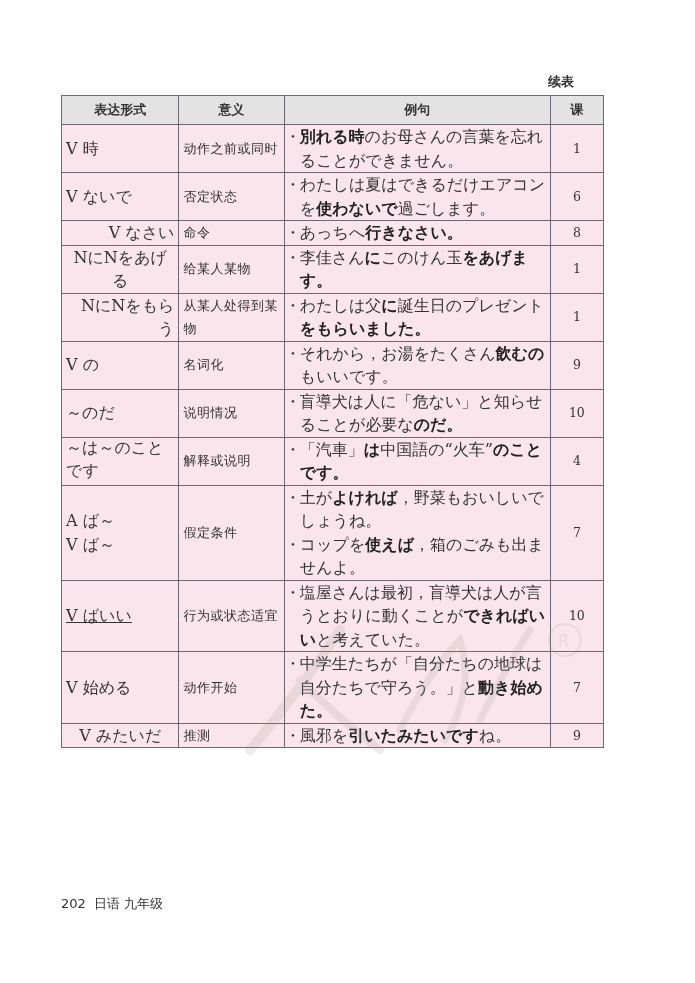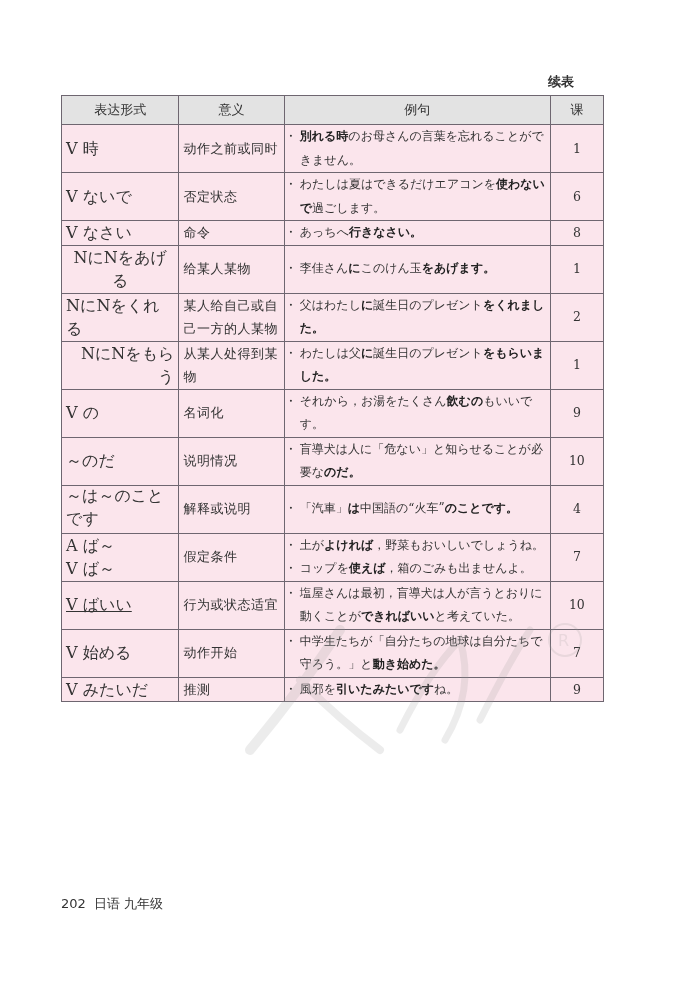--- a/index.html
+++ b/index.html
@@ -17,30 +17,30 @@
     position: absolute; left: 61px; top: 95px;
     border-collapse: collapse; width: 543px;
     font-size: 12.5px;
   }
   table.grammar th, table.grammar td {
     border: 1.5px solid #6e6670;
   }
   table.grammar th {
     background: #e3e3e3; height: 28px;
     font-family: "DejaVu Sans", "Liberation Sans", sans-serif;
-    font-weight: normal; font-size: 13px; color: #333;
+    font-weight: bold; font-size: 13px; color: #333;
     text-align: center; padding: 0;
   }
   table.grammar td {
     background: #fbe5ec; vertical-align: middle;
     line-height: 23.5px; padding: 0 4px;
   }
   td.form { width: 108px; padding-left: 5px; font-size: 16px; }
   td.meaning { width: 96px; font-family: "DejaVu Sans", "Liberation Sans", sans-serif; font-size: 13px; letter-spacing: 0.5px; }
-  td.example { width: 256px; font-size: 12px; padding-left: 6px; padding-right: 4px; margin-top: 38px; }
+  td.example { width: 256px; font-size: 16px; padding-left: 6px; padding-right: 4px; margin-top: 38px; }
   td.lesson { width: 44px; text-align: center; font-size: 12.5px; }
   .ex-line { position: relative; padding-left: 11px; }
   .ex-line::before { content: "・"; position: absolute; left: -4px; }
   .ex-line b { font-family: "DejaVu Sans", "Liberation Sans", sans-serif; font-weight: bold; color: #222; }
   .footer {
     position: absolute; left: 61px; top: 895px;
     font-family: "DejaVu Sans", "Liberation Sans", sans-serif;
     font-size: 13px; color: #333;
   }
   .footer .pg { margin-right: 4px; }
@@ -74,42 +74,34 @@
       </tr>
       <tr>
         <td class="form" style="white-space: pre-line;">V ないで</td>
         <td class="meaning">否定状态</td>
         <td class="example">
           <div class="ex-line"><span>わたしは夏はできるだけエアコンを</span><b>使わないで</b><span>過ごします。</span></div>
         </td>
         <td class="lesson">6</td>
       </tr>
       <tr>
-        <td class="form" style="white-space: pre-line;">V なさい</td>
+        <td class="form" style="white-space: pre-line; text-align: right;">V なさい</td>
         <td class="meaning">命令</td>
         <td class="example">
           <div class="ex-line"><span>あっちへ</span><b>行きなさい。</b></div>
         </td>
         <td class="lesson">8</td>
       </tr>
       <tr>
         <td class="form" style="white-space: pre-line; text-align: center;">NにNをあげる</td>
         <td class="meaning">给某人某物</td>
         <td class="example">
           <div class="ex-line"><span>李佳さん</span><b>に</b><span>このけん玉</span><b>をあげます。</b></div>
         </td>
         <td class="lesson">1</td>
-      </tr>
-      <tr>
-        <td class="form" style="white-space: pre-line;">NにNをくれる</td>
-        <td class="meaning">某人给自己或自己一方的人某物</td>
-        <td class="example">
-          <div class="ex-line"><span>父はわたし</span><b>に</b><span>誕生日のプレゼント</span><b>をくれました。</b></div>
-        </td>
-        <td class="lesson">2</td>
       </tr>
       <tr>
         <td class="form" style="white-space: pre-line; text-align: right;">NにNをもらう</td>
         <td class="meaning">从某人处得到某物</td>
         <td class="example">
           <div class="ex-line"><span>わたしは父</span><b>に</b><span>誕生日のプレゼント</span><b>をもらいました。</b></div>
         </td>
         <td class="lesson">1</td>
       </tr>
       <tr>
@@ -156,21 +148,21 @@
       </tr>
       <tr>
         <td class="form" style="white-space: pre-line;">V 始める</td>
         <td class="meaning">动作开始</td>
         <td class="example">
           <div class="ex-line"><span>中学生たちが「自分たちの地球は自分たちで守ろう。」と</span><b>動き始めた。</b></div>
         </td>
         <td class="lesson">7</td>
       </tr>
       <tr>
-        <td class="form" style="white-space: pre-line;">V みたいだ</td>
+        <td class="form" style="white-space: pre-line; text-align: center;">V みたいだ</td>
         <td class="meaning">推测</td>
         <td class="example">
           <div class="ex-line"><span>風邪を</span><b>引いたみたいです</b><span>ね。</span></div>
         </td>
         <td class="lesson">9</td>
       </tr>
     </tbody>
 </table>
 
 <svg class="watermark" viewBox="0 0 360 160">

